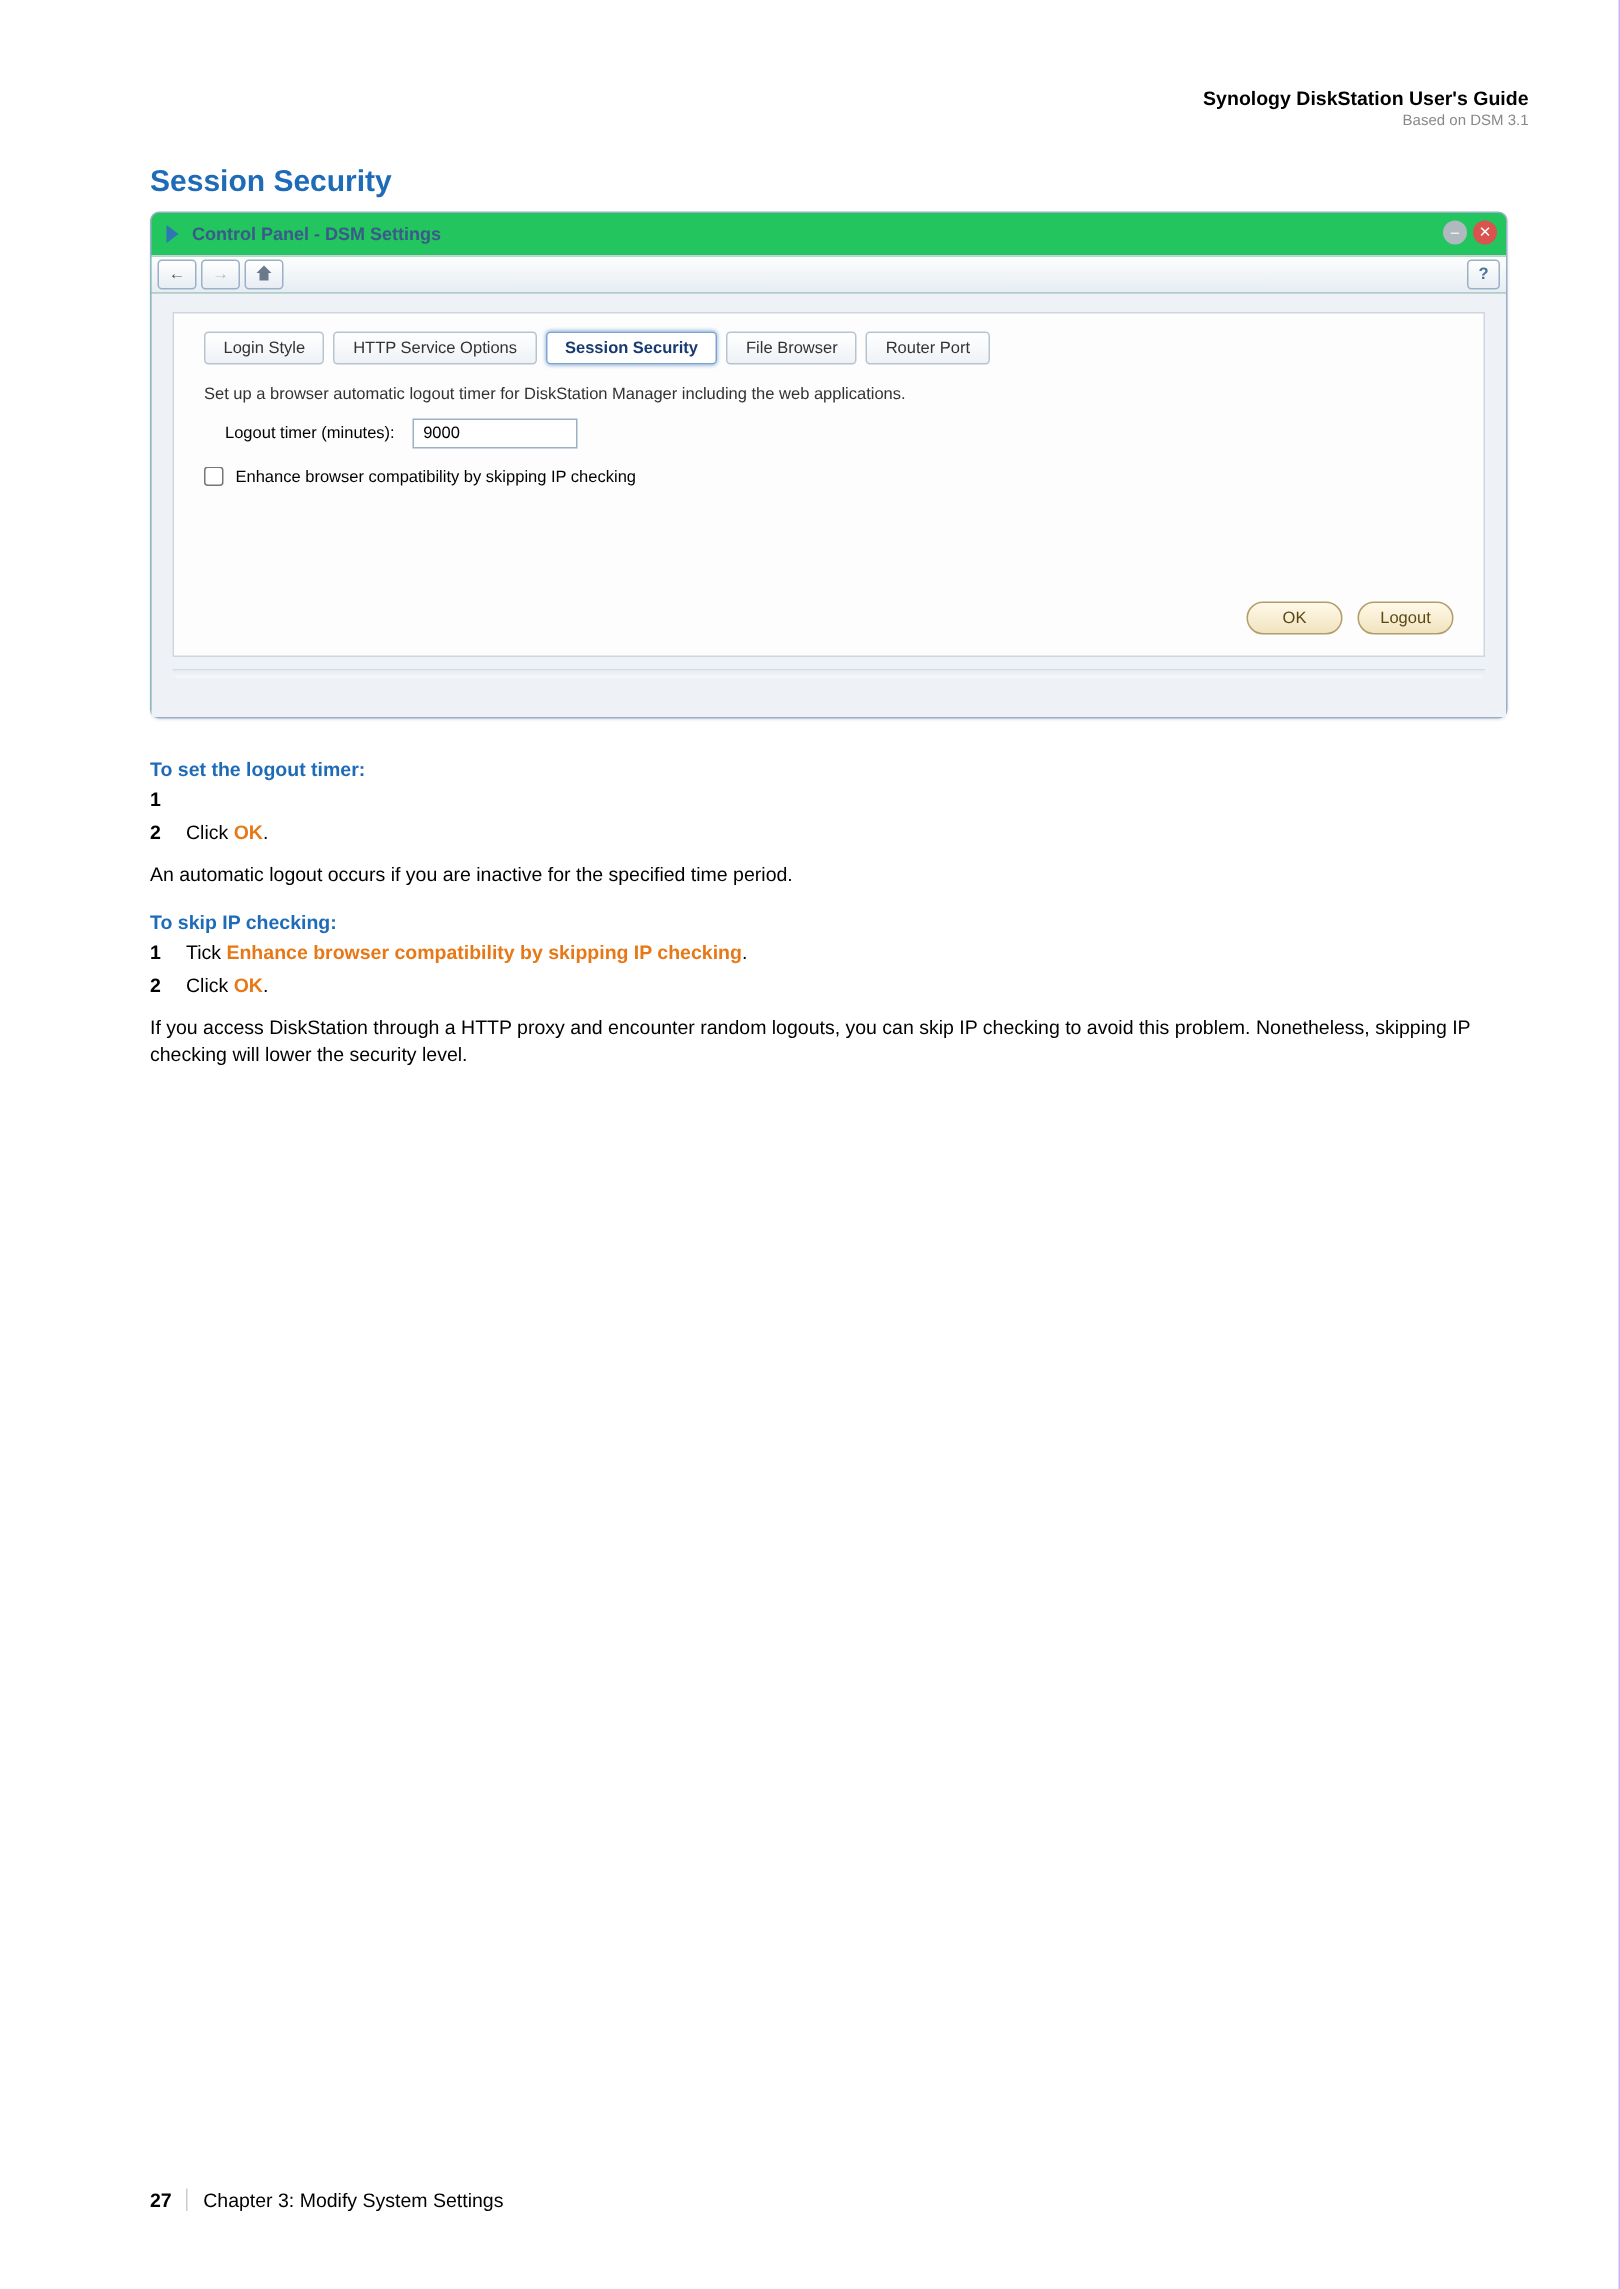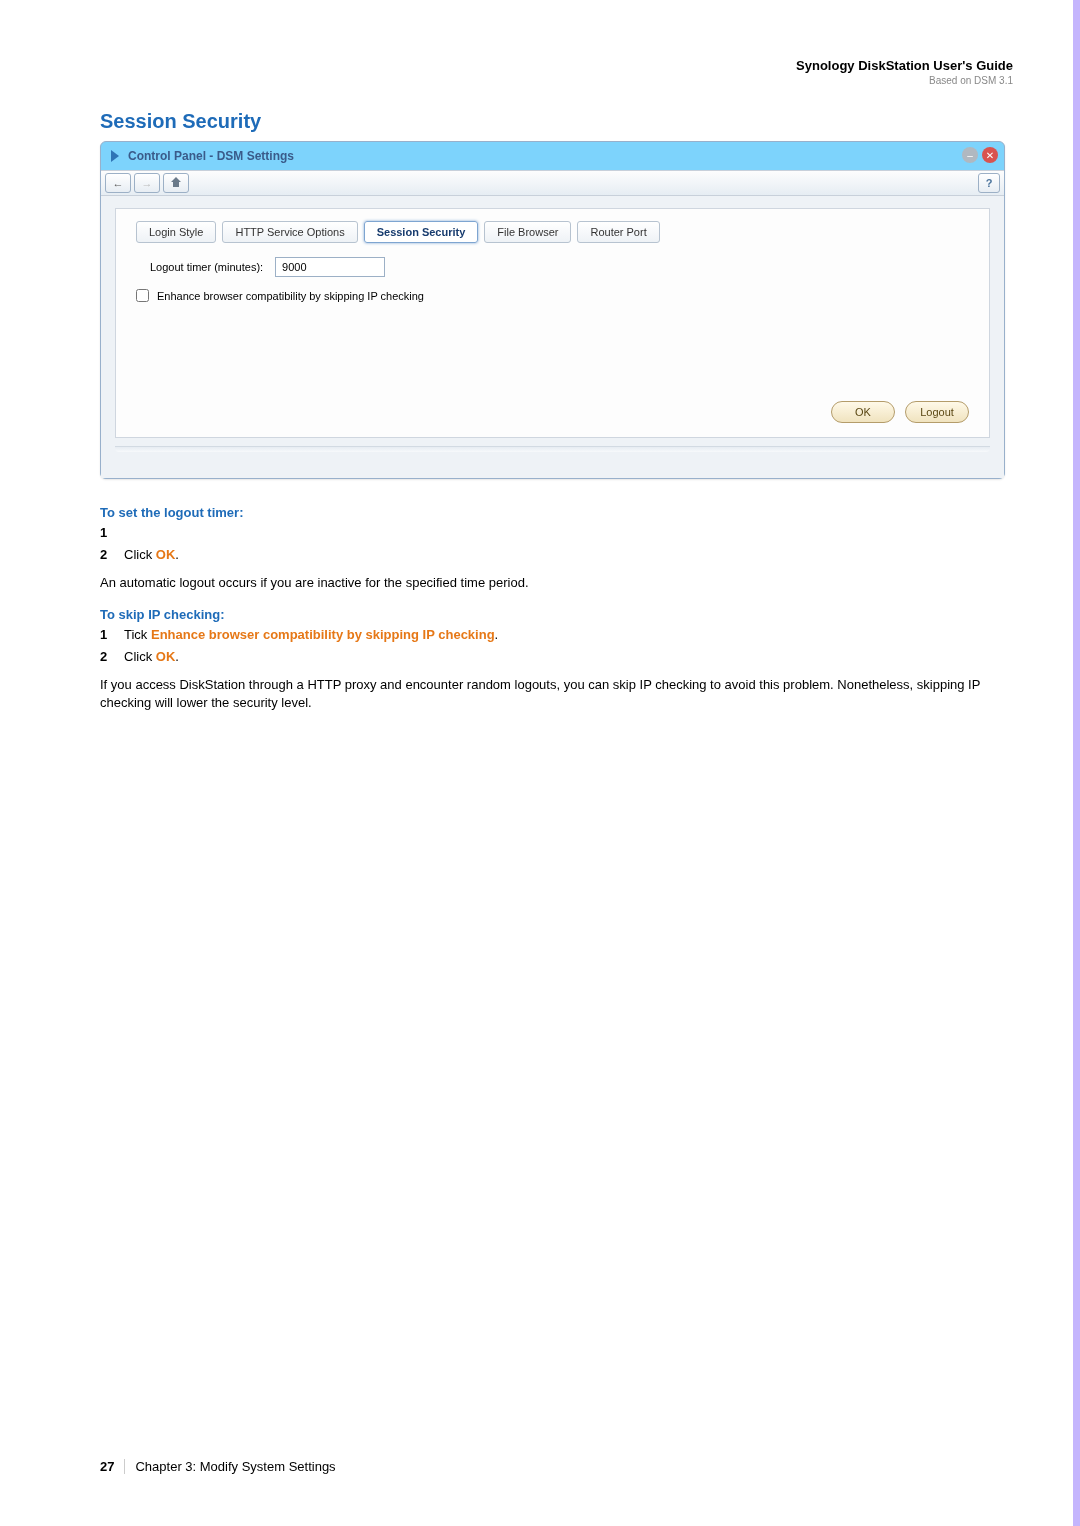--- a/index.html
+++ b/index.html
@@ -1,26 +1,26 @@
 <!DOCTYPE html>
 <html><head>
 <meta charset="utf-8">
 <style>
 * { box-sizing: border-box; margin: 0; padding: 0; }
 body { background: #fff; font-family: Arial, Helvetica, sans-serif; font-size: 13px; color: #000; }
-.page { width: 1080px; height: 1526px; position: relative; background: #fff; padding: 50px 50px 30px 100px; border-right: 7px solid #c4b5fd; }
+.page { width: 1080px; height: 1526px; position: relative; background: #fff; padding: 50px 50px 30px 100px; border-right: 1px solid #c4b5fd; }
 .header-right { position: absolute; top: 58px; right: 60px; text-align: right; }
 .header-title { font-size: 13px; font-weight: bold; color: #000; }
 .header-sub { font-size: 10px; color: #888; margin-top: 2px; }
 .section-title { color: #1e6bb8; font-size: 20px; font-weight: bold; margin-top: 60px; margin-bottom: 6px; }
 .intro-line { font-size: 13px; color: #000; margin-bottom: 18px; }
 .intro-line .orange { color: #e67817; font-weight: bold; }
 
 
-.window { width: 905px; border: 1px solid #98b0cb; border-radius: 6px; background: #7dd3fc; margin-top: 8px; margin-bottom: 26px; box-shadow: 0 1px 2px rgba(0,0,0,0.1); }
+.window { width: 905px; border: 1px solid #98b0cb; border-radius: 6px; background: #22c55e; margin-top: 8px; margin-bottom: 26px; box-shadow: 0 1px 2px rgba(0,0,0,0.1); }
 .titlebar { height: 28px; display: flex; align-items: center; padding: 0 6px; border-bottom: 0; position: relative; }
 .titlebar-logo { width: 16px; height: 16px; display:inline-block; }
 .titlebar-logo svg { width:16px; height:16px; }
 .titlebar-text { font-size: 12px; font-weight: bold; color: #3a5b8a; margin-left: 5px; }
 .title-icons { position: absolute; right: 6px; top: 5px; display: flex; gap: 4px; }
 .round-btn { width: 16px; height: 16px; border-radius: 50%; display: flex; align-items: center; justify-content: center; font-size: 10px; color: #fff; }
 .btn-min { background: #b0b8c0; }
 .btn-close { background: #d9534f; }
 .toolbar { height: 26px; background: linear-gradient(#fdfdfd,#e6edf3); border-top: 1px solid #c8d0da; border-bottom: 1px solid #c8d0da; display: flex; align-items: center; padding: 0 4px; }
 .nav-btn { width: 26px; height: 20px; border: 1px solid #9cb0c6; border-radius: 3px; background: linear-gradient(#fff,#e7edf3); margin-right: 3px; display:flex; align-items:center; justify-content:center; font-size:11px; color:#555; cursor:pointer; }
@@ -93,20 +93,21 @@
     </div>
     <div class="content">
       <div class="inner-panel">
         <div class="tabs-row">
           <div class="tab">Login Style</div>
           <div class="tab">HTTP Service Options</div>
           <div class="tab active">Session Security</div>
           <div class="tab">File Browser</div>
           <div class="tab">Router Port</div>
         </div>
+        <div class="desc-line">Set up a browser automatic logout timer for DiskStation Manager including the web applications.</div>
         <div class="form-row">
           <span>Logout timer (minutes):</span>
           <input type="text" value="9000" style="">
         </div>
         <div class="cb-row">
           <input type="checkbox" style="">
           <span>Enhance browser compatibility by skipping IP checking</span>
         </div>
         <div class="btn-row">
           <div class="pill-btn">OK</div>

